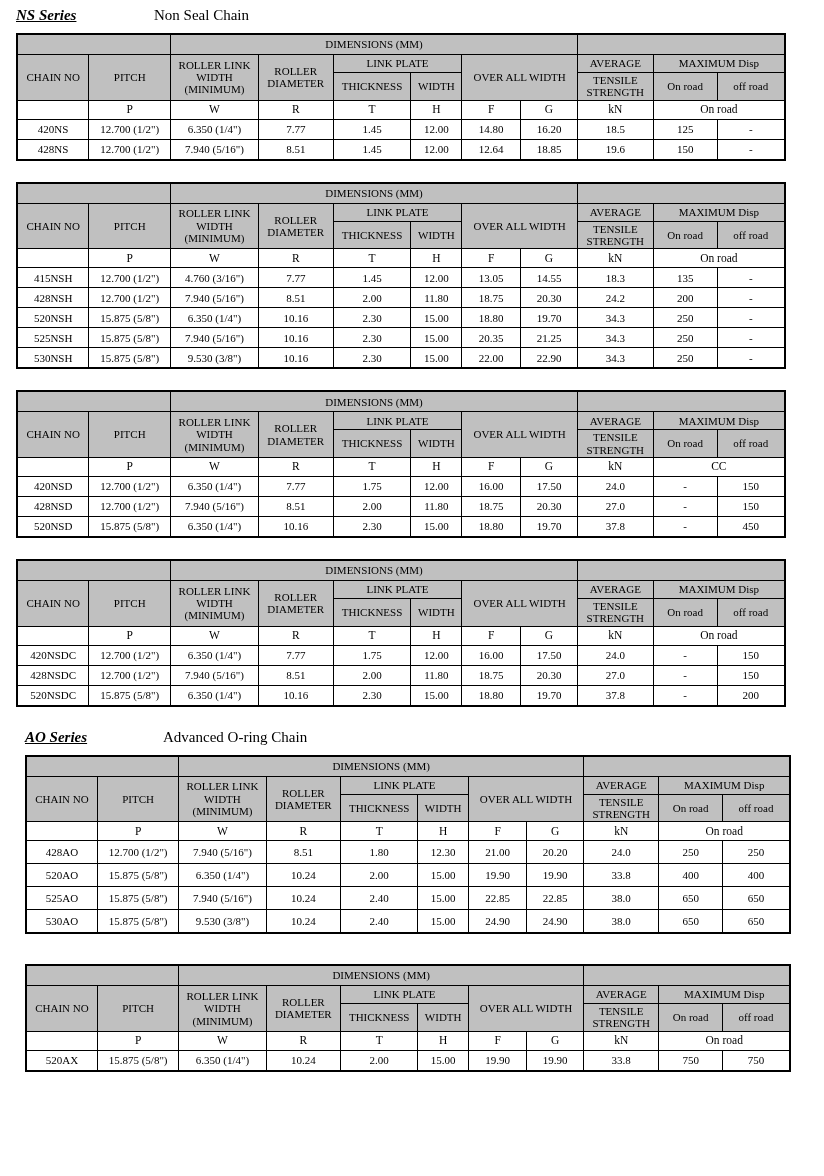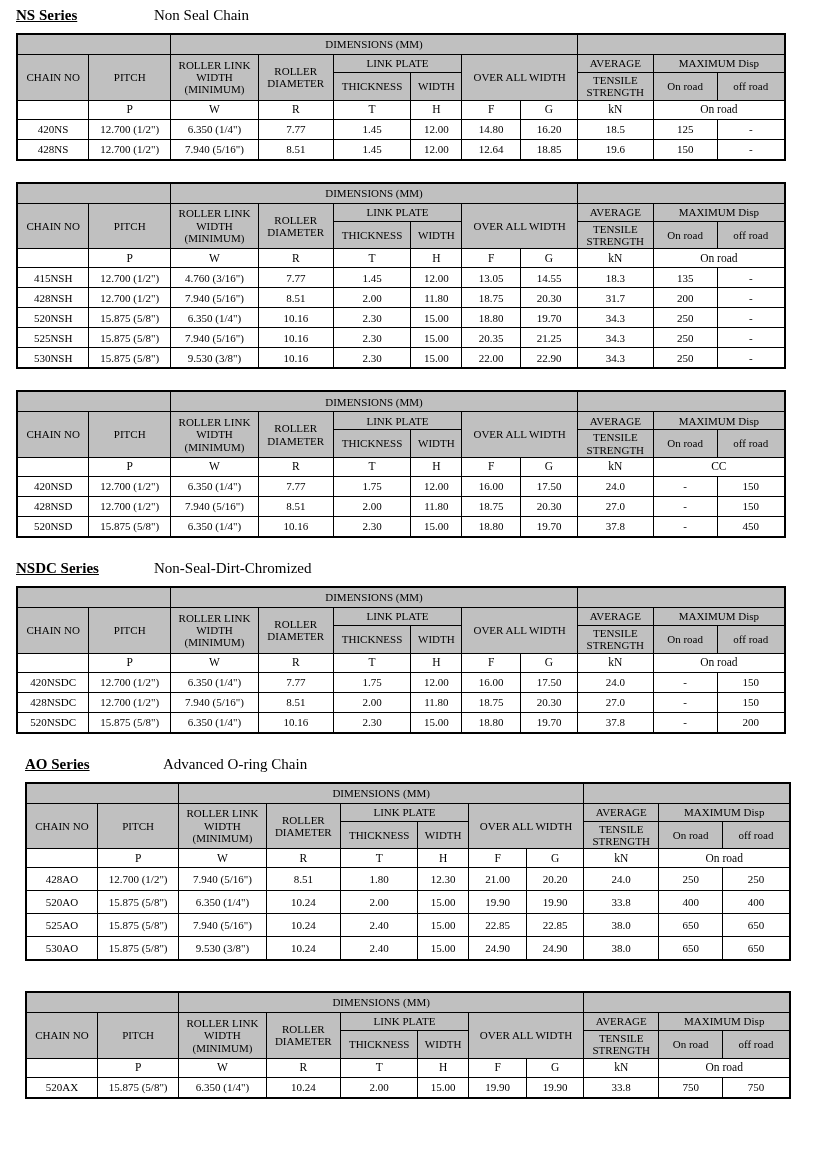--- a/index.html
+++ b/index.html
@@ -6,21 +6,21 @@
   body {
     width: 824px; height: 1176px;
     background: #ffffff; color: #000;
     font-family: "Liberation Serif", "DejaVu Serif", serif;
     overflow: hidden;
   }
   .page { padding: 6px 16px 0 16px; }
   .section { margin-bottom: 21px; }
   .title-line { height: 20px; margin-bottom: 7px; }
   .series-name { display: inline-block; min-width: 138px; font-size: 15px; font-weight: bold; }
-  .series-name .ul { text-decoration: underline; }
+  .series-name .ul { text-decoration: underline; font-style: italic; }
   .series-sub { font-size: 15px; }
 
   table.spec {
     border-collapse: collapse; table-layout: fixed;
     width: 770px; border: 2px solid #000;
   }
   table.spec td {
     border: 1px solid #000;
     text-align: center; vertical-align: middle;
     padding: 1px 2px; font-size: 11px; line-height: 1.12;
@@ -203,21 +203,21 @@
             </tr>
             <tr class="data">
               <td>428NSH</td>
               <td>12.700  (1/2")</td>
               <td>7.940  (5/16")</td>
               <td>8.51</td>
               <td>2.00</td>
               <td>11.80</td>
               <td>18.75</td>
               <td>20.30</td>
-              <td>31.7</td>
+              <td>24.2</td>
               <td>200</td>
               <td>-</td>
             </tr>
             <tr class="data">
               <td>520NSH</td>
               <td>15.875  (5/8")</td>
               <td>6.350  (1/4")</td>
               <td>10.16</td>
               <td>2.30</td>
               <td>15.00</td>
@@ -344,21 +344,20 @@
               <td>18.80</td>
               <td>19.70</td>
               <td>37.8</td>
               <td>-</td>
               <td>450</td>
             </tr>
           </tbody>
         </table>
       </div>
       <div class="section" id="sec3">
-        <div class="title-line"><span class="series-name"><span class="ul">NSDC Series</span></span><span class="series-sub">Non-Seal-Dirt-Chromized</span></div>
         <table class="spec">
           <colgroup>
             <col style="width: 9.35%;">
             <col style="width: 10.65%;">
             <col style="width: 11.43%;">
             <col style="width: 9.74%;">
             <col style="width: 10.13%;">
             <col style="width: 6.62%;">
             <col style="width: 7.66%;">
             <col style="width: 7.4%;">

